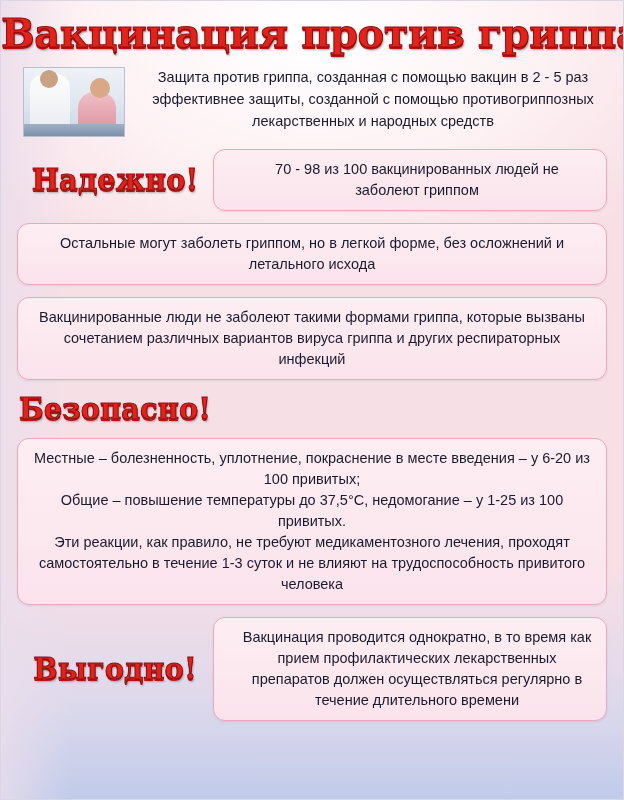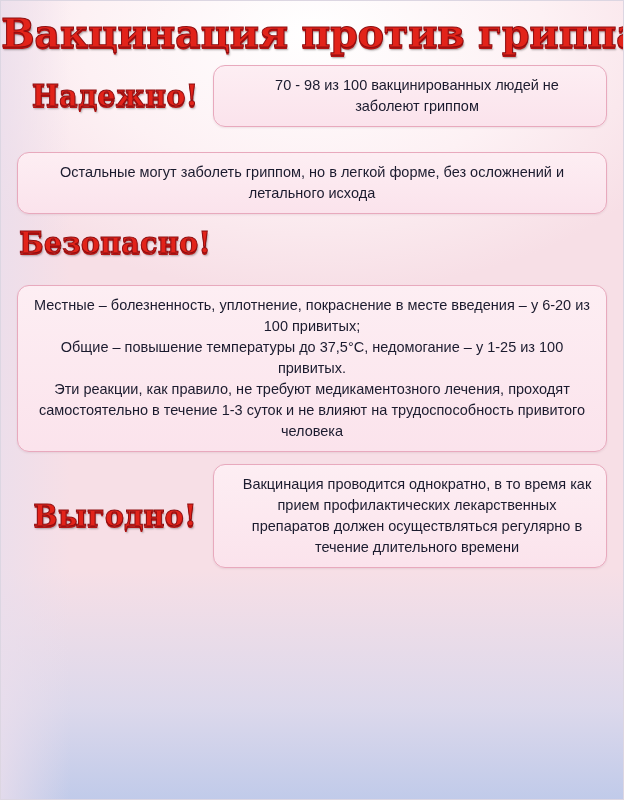--- a/index.html
+++ b/index.html
@@ -158,41 +158,52 @@
   }
   .row .stamp-cell {
     flex: 0 0 196px;
     text-align: center;
   }
   .row .box {
     flex: 1 1 auto;
     padding-left: 28px;
   }
   .full {
-    margin: 25px 16px 0 16px;
+    margin: 12px 16px 0 16px;
   }
 </style>
 </head>
 <body>
 
 <div class="poster">
 
   <div class="title">Вакцинация против гриппа</div>
 
+  <div class="top-row">
+    <div class="photo">
+      <div class="doctor"></div>
+      <div class="doctor-head"></div>
+      <div class="patient"></div>
+      <div class="patient-head"></div>
+      <div class="desk"></div>
+    </div>
+    <div class="intro">Защита против гриппа, созданная с помощью вакцин в 2 - 5 раз эффективнее защиты, созданной с помощью противогриппозных лекарственных и народных средств</div>
+  </div>
 
   <div class="row">
     <div class="stamp-cell">
       <span class="stamp">Надежно!</span>
     </div>
     <div class="box">70 - 98 из 100 вакцинированных людей не заболеют гриппом</div>
   </div>
 
   <div class="box full">Остальные могут заболеть гриппом, но в легкой форме, без осложнений и летального исхода</div>
 
 
+  <div class="box full">Вакцинированные люди не заболеют такими формами гриппа, которые вызваны сочетанием различных вариантов вируса гриппа и других респираторных инфекций</div>
 
   <div class="row">
     <div class="stamp-cell">
       <span class="stamp">Безопасно!</span>
     </div>
   </div>
 
   <div class="box full" style="white-space: pre-line;">Местные – болезненность, уплотнение, покраснение в месте введения – у 6-20 из 100 привитых;
 Общие – повышение температуры до 37,5°С, недомогание – у 1-25 из 100 привитых.
 Эти реакции, как правило, не требуют медикаментозного лечения, проходят самостоятельно в течение 1-3 суток и не влияют на трудоспособность привитого человека</div>

